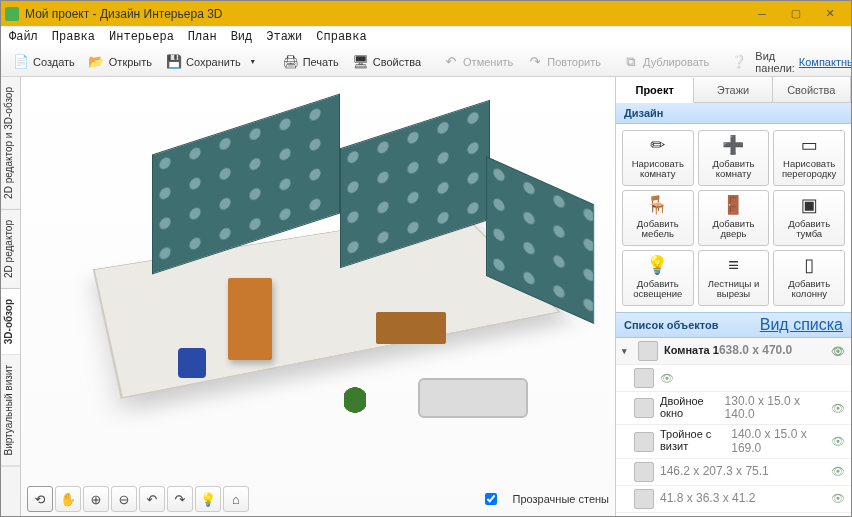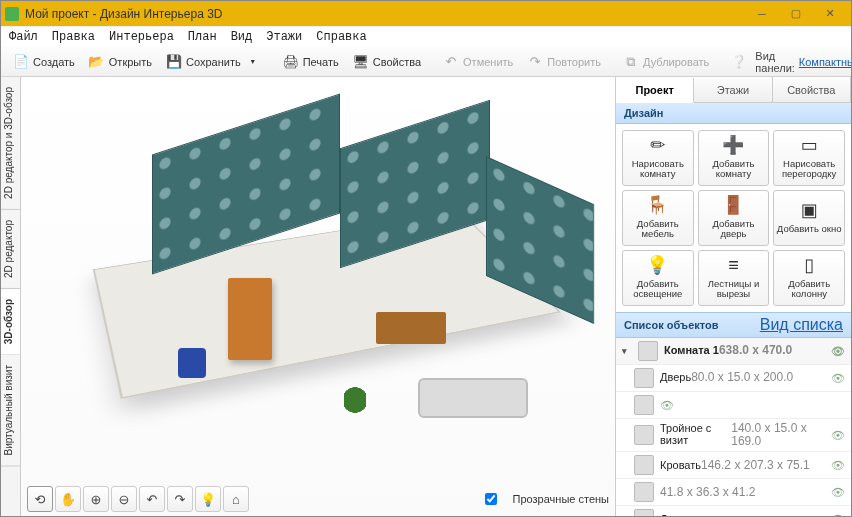--- a/index.html
+++ b/index.html
@@ -190,21 +190,21 @@
         <div class="gbtn">
           <div class="gi">🪑</div>
           <div>Добавить мебель</div>
         </div>
         <div class="gbtn">
           <div class="gi">🚪</div>
           <div>Добавить дверь</div>
         </div>
         <div class="gbtn">
           <div class="gi">▣</div>
-          <div>Добавить окно</div>
+          <div>Добавить тумба</div>
         </div>
         <div class="gbtn">
           <div class="gi">💡</div>
           <div>Добавить освещение</div>
         </div>
         <div class="gbtn">
           <div class="gi">≡</div>
           <div>Лестницы и вырезы</div>
         </div>
         <div class="gbtn">
@@ -221,42 +221,41 @@
           <span class="tree-toggle">▾</span>
           <div class="thumb"></div>
           <div class="txt">
             <span class="nm">Комната 1</span>
             <span class="dim">638.0 x 470.0</span>
           </div>
           <span class="eye">👁</span>
         </div>
         <div class="orow">
           <div class="thumb"></div>
-          <div class="txt">
-            <span class="nm">Дверь</span>
-            <span class="dim">80.0 x 15.0 x 200.0</span>
-          </div>
-          <span class="eye">👁</span>
-        </div>
-        <div class="orow">
-          <div class="thumb"></div>
+          <span class="eye">👁</span>
+        </div>
+        <div class="orow">
+          <div class="thumb"></div>
+          <div class="txt">
+            <span class="nm">Двойное окно</span>
+            <span class="dim">130.0 x 15.0 x 140.0</span>
+          </div>
           <span class="eye">👁</span>
         </div>
         <div class="orow">
           <div class="thumb"></div>
           <div class="txt">
             <span class="nm">Тройное с визит</span>
             <span class="dim">140.0 x 15.0 x 169.0</span>
           </div>
           <span class="eye">👁</span>
         </div>
         <div class="orow">
           <div class="thumb"></div>
           <div class="txt">
-            <span class="nm">Кровать</span>
             <span class="dim">146.2 x 207.3 x 75.1</span>
           </div>
           <span class="eye">👁</span>
         </div>
         <div class="orow">
           <div class="thumb"></div>
           <div class="txt">
             <span class="dim">41.8 x 36.3 x 41.2</span>
           </div>
           <span class="eye">👁</span>

